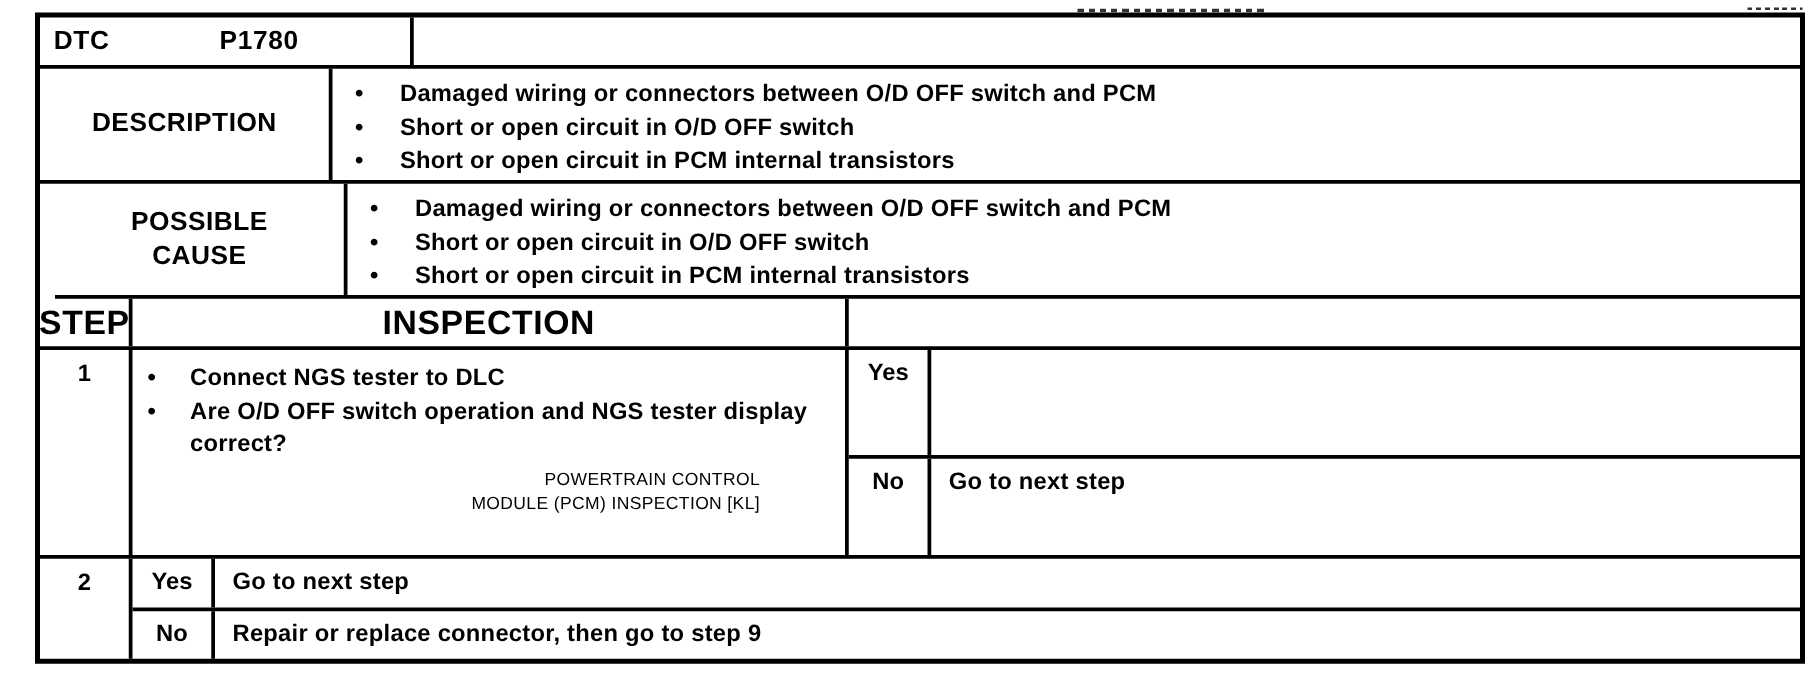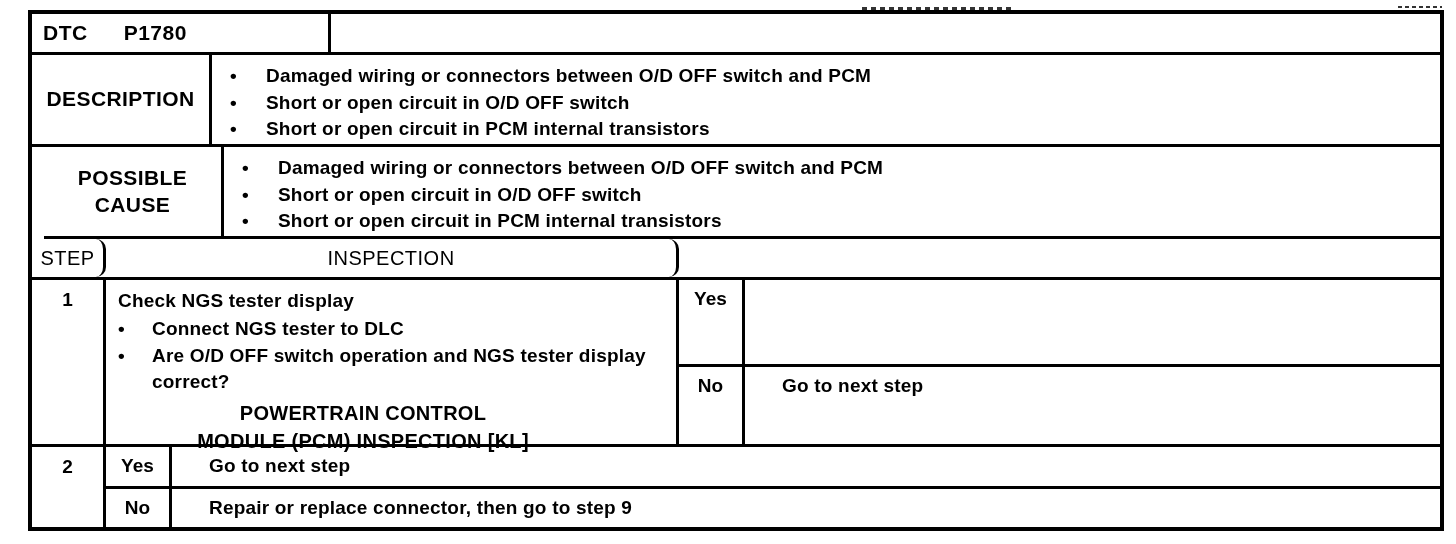--- a/index.html
+++ b/index.html
@@ -27,74 +27,74 @@
     background: #fff;
   }
   .row { display: flex; flex-direction: row; border-bottom: 3px solid #000; }
   .row:last-child { border-bottom: none; }
   .v-divider { border-right: 3px solid #000; }
 
   
   .r-dtc { height: 41px; }
   .dtc-code-cell {
     width: 299px; display: flex; align-items: center;
-    padding-left: 11px; gap: 36px;
+    padding-left: 11px; gap: 88px;
     font-weight: bold; font-size: 21px; letter-spacing: .5px;
   }
   .dtc-title-cell {
     flex: 1; display: flex; align-items: center;
     padding-left: 14px;
     font-weight: bold; font-size: 21px; letter-spacing: .3px;
   }
 
   
   .r-desc { height: 92px; }
   .r-cause { height: 92px; margin-left: 12px; }
   .label-cell {
-    width: 180px; display: flex; align-items: center; justify-content: center;
+    width: 234px; display: flex; align-items: center; justify-content: center;
     text-align: center; font-weight: bold; font-size: 21px;
     letter-spacing: .4px; white-space: pre-line; line-height: 1.25;
   }
   .bullets-cell { flex: 1; padding: 8px 10px 6px 18px; }
   ul.bullets { list-style: none; }
   ul.bullets li {
     display: flex; font-size: 19px; font-weight: bold; line-height: 1.4;
     letter-spacing: .2px;
   }
   ul.bullets li .marker { width: 36px; flex: 0 0 36px; }
 
   
   .r-steps-header { height: 41px; }
   .col-step   { width: 74px;  flex: 0 0 74px; }
   .col-insp   { width: 573px; flex: 0 0 573px; }
   .col-yesno  { width: 66px;  flex: 0 0 66px; }
   .col-action { flex: 1; }
   .hdr-cell {
     display: flex; align-items: center; justify-content: center;
-    font-weight: normal; font-size: 20px; letter-spacing: .5px; border-radius: 10px;
+    font-weight: bold; font-size: 27px; letter-spacing: .5px;
   }
 
   
   .r-step1 { height: 167px; }
   .r-step2 { flex: 1; }
   .step-num-cell {
     display: flex; justify-content: center; padding-top: 9px;
     font-size: 19px; font-weight: bold;
   }
   .insp-cell { padding: 8px 8px 6px 12px; font-size: 19px; font-weight: bold; line-height: 1.38; }
   .insp-cell .q { max-width: 520px; letter-spacing: .2px; }
   .insp-cell ul.bullets { margin-top: 2px; }
   .insp-cell ul.bullets li .marker { width: 34px; flex: 0 0 34px; }
   .reference {
-    margin-top: 4px; text-align: center; white-space: pre-line;
-    font-size: 20px; font-weight: bold; letter-spacing: .3px;
+    margin-top: 4px; text-align: right; white-space: pre-line;
+    font-size: 14px; font-weight: normal; letter-spacing: .3px;
     padding-right: 60px;
   }
   .outcomes { flex: 1; display: flex; flex-direction: column; }
-  .outcome-row { display: flex; flex: 1; border-bottom: 3px solid #000; gap: 23px; }
+  .outcome-row { display: flex; flex: 1; border-bottom: 3px solid #000; }
   .outcome-row:last-child { border-bottom: none; }
   .outcome-row.first-tall { flex: 0 0 87px; }
   .outcome-row.first-short { flex: 0 0 42px; }
   .yesno-cell {
     display: flex; justify-content: center; padding-top: 8px;
     font-size: 19px; font-weight: bold;
   }
   .action-cell { padding: 8px 10px 4px 14px; font-size: 19px; font-weight: bold; letter-spacing: .2px; }
 </style>
 </head>
@@ -156,21 +156,20 @@
     </div>
 
     <div class="row r-steps-header">
       <div class="hdr-cell col-step v-divider">STEP</div>
       <div class="hdr-cell col-insp v-divider">INSPECTION</div>
     </div>
 
     <div class="row r-step1">
       <div class="step-num-cell col-step v-divider">1</div>
       <div class="insp-cell col-insp v-divider">
-        <div class="q">Check NGS tester display</div>
         <ul class="bullets">
           <li>
             <span class="marker">•</span>
             <span>Connect NGS tester to DLC</span>
           </li>
           <li>
             <span class="marker">•</span>
             <span>Are O/D OFF switch operation and NGS tester display correct?</span>
           </li>
         </ul>

